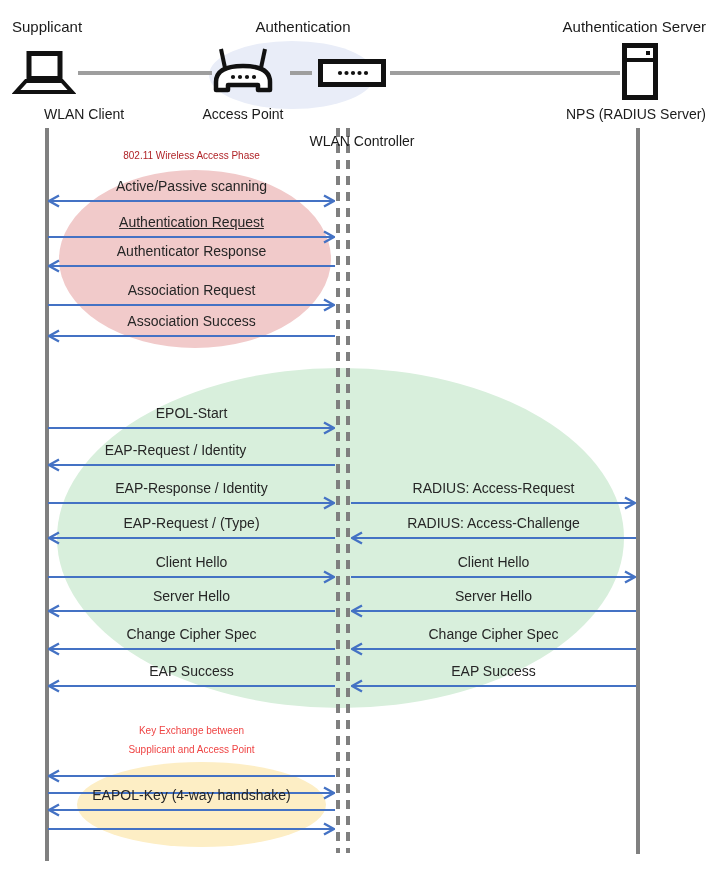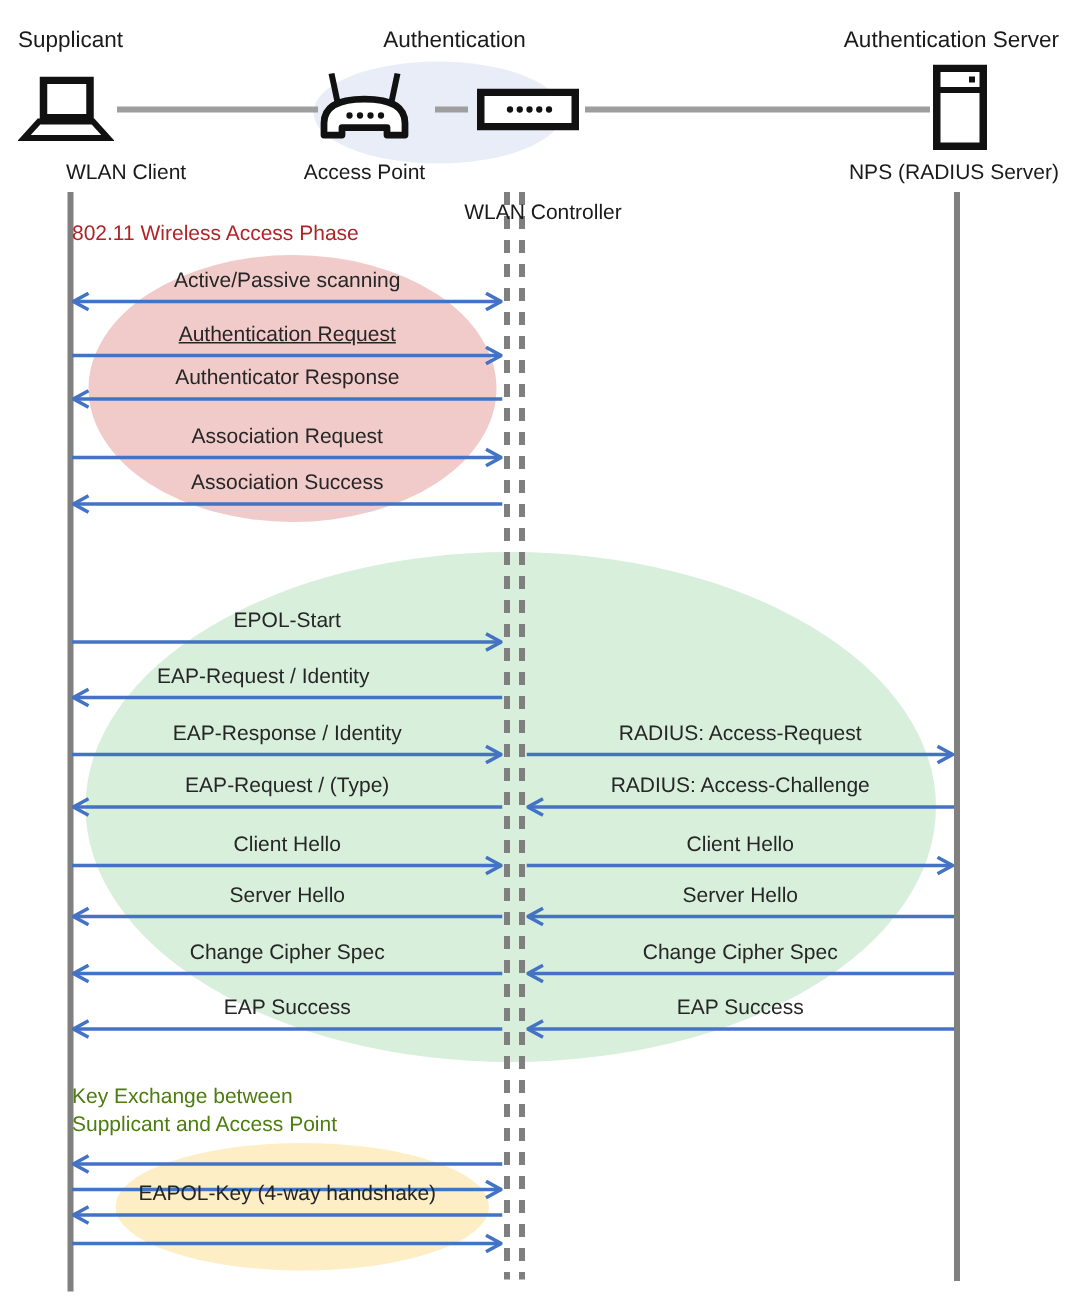--- a/index.html
+++ b/index.html
@@ -21,21 +21,21 @@
   .icon{z-index:3;}
   
   .lifeline{width:3.5px; background:var(--lifeline); top:128px; z-index:2;}
   .dashline{
     width:4px; top:128px; height:725px; z-index:2;
     background:repeating-linear-gradient(to bottom, #7f7f7f 0 9px, rgba(0,0,0,0) 9px 16px);
   }
   
   .phase-ellipse{border-radius:50%; z-index:1;}
   .phase-title{
-    font-size:14px; height:18px; line-height:19px; z-index:3; text-align:left; white-space:pre-line;
+    font-size:10px; height:18px; line-height:19px; z-index:3; text-align:center; white-space:pre-line;
   }
   
   .msg-row{position:absolute; height:18px; z-index:3;}
   .msg-label{
     position:absolute; height:18px; line-height:18px; text-align:center;
     font-size:14px; color:var(--label-color); z-index:3; white-space:nowrap;
   }
 </style>
 </head>
 <body>
@@ -98,21 +98,21 @@
   <div class="abs lifeline" style="left:45px;height:733px;"></div>
   <div class="abs dashline" style="left:336px;"></div>
   <div class="abs dashline" style="left:346px;"></div>
   <div class="abs lifeline" style="left:636px;height:726px;"></div>
 
   <div class="abs phase-ellipse" style="left: 59px; top: 170px; width: 272px; height: 178px; background: rgb(241, 202, 202);"></div>
   <div class="abs phase-ellipse" style="left: 57px; top: 368px; width: 567px; height: 340px; background: rgb(216, 239, 220);"></div>
   <div class="abs phase-ellipse" style="left: 77px; top: 762px; width: 249px; height: 85px; background: rgb(253, 238, 197);"></div>
 
   <div class="abs phase-title" style="left: 48px; top: 146px; width: 287px; color: rgb(176, 36, 40);">802.11 Wireless Access Phase</div>
-  <div class="abs phase-title" style="left: 48px; top: 721px; width: 287px; height: 40px; color: #4d7c0f;">Key Exchange between
+  <div class="abs phase-title" style="left: 48px; top: 721px; width: 287px; height: 40px; color: #ef4444;">Key Exchange between
 Supplicant and Access Point</div>
 
   <div id="messages-layer">
       <div class="msg-row" style="left: 48px; top: 192px; width: 287px;"><svg width="287" height="18">
           <line marker-start="url(#mk-arrow)" marker-end="url(#mk-arrow)" x1="1" y1="9" x2="286" y2="9" stroke="#4472c4" stroke-width="2.2"></line>
         </svg></div>
       <div class="msg-label" style="left: 48px; width: 287px; top: 177px;">Active/Passive scanning</div>
       <div class="msg-row" style="left: 48px; top: 228px; width: 287px;"><svg width="287" height="18">
           <line marker-end="url(#mk-arrow)" x1="0" y1="9" x2="286" y2="9" stroke="#4472c4" stroke-width="2.2"></line>
         </svg></div>

